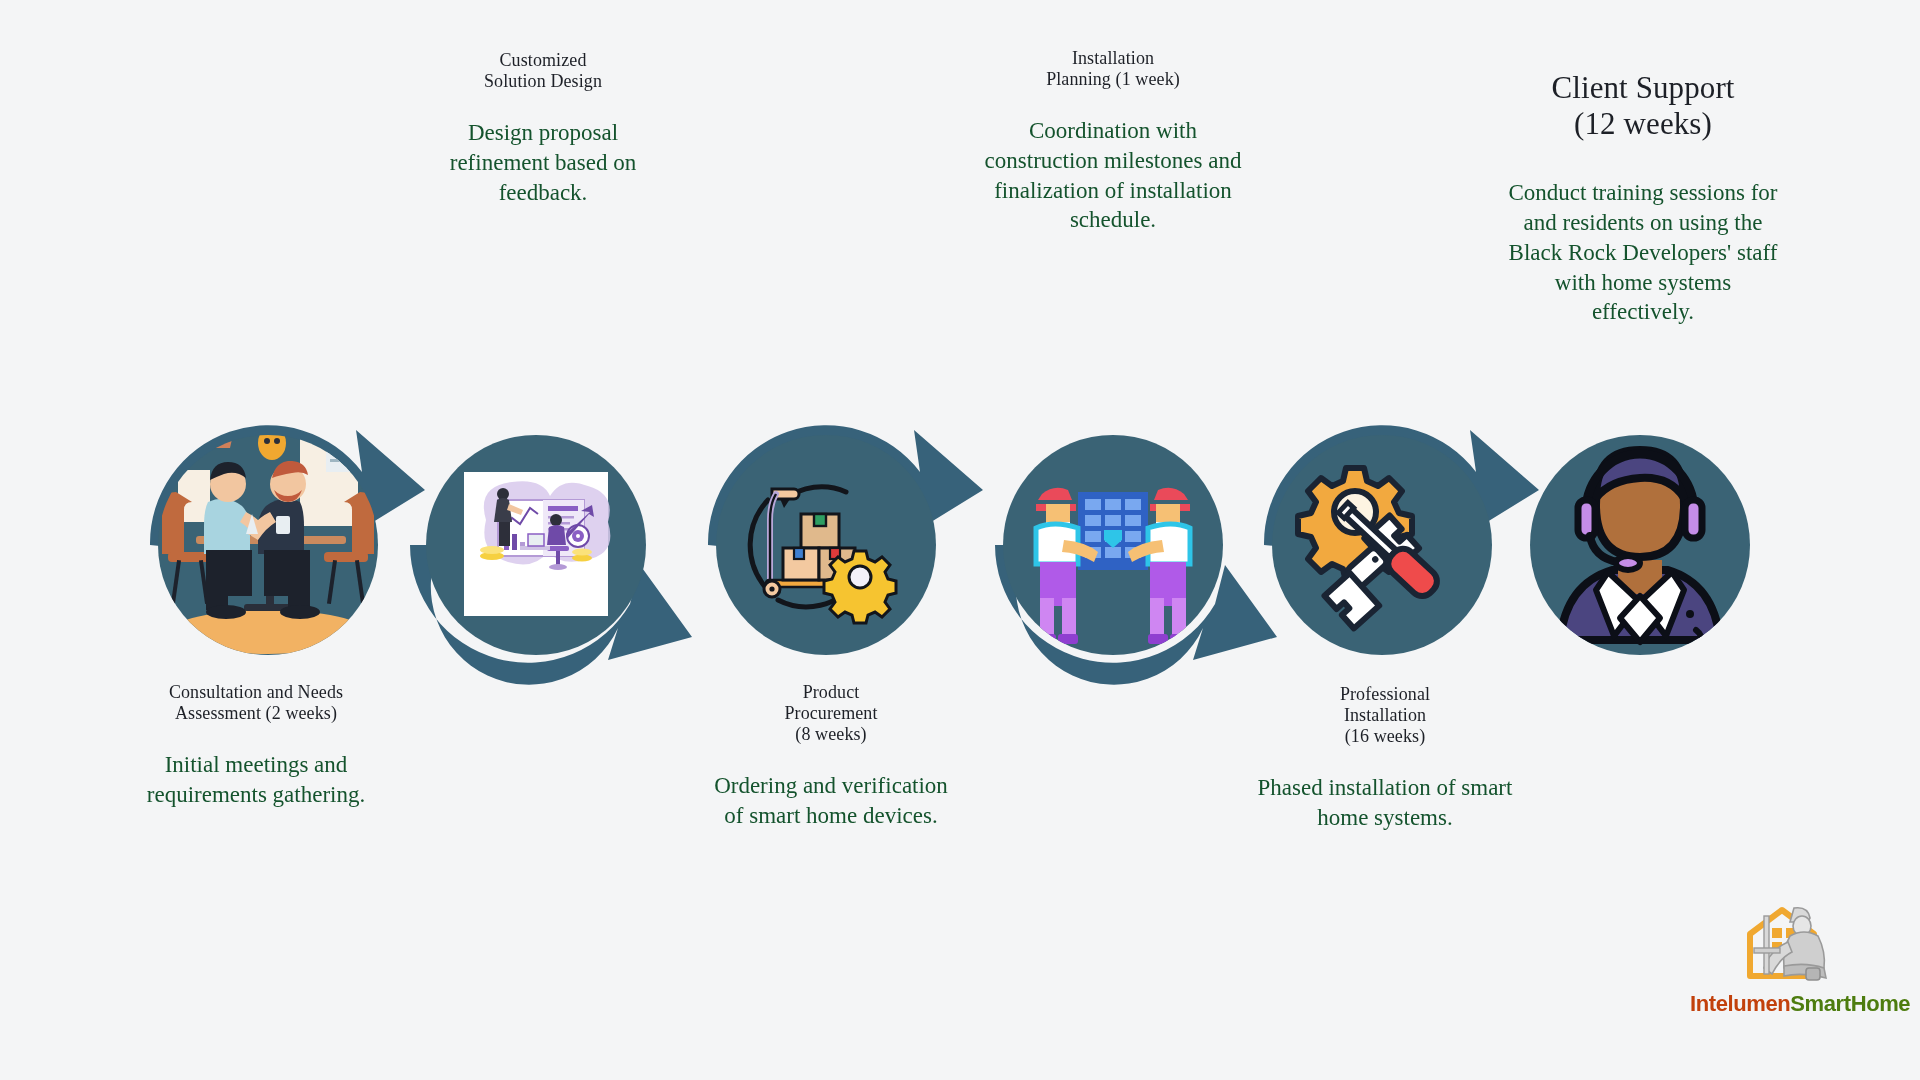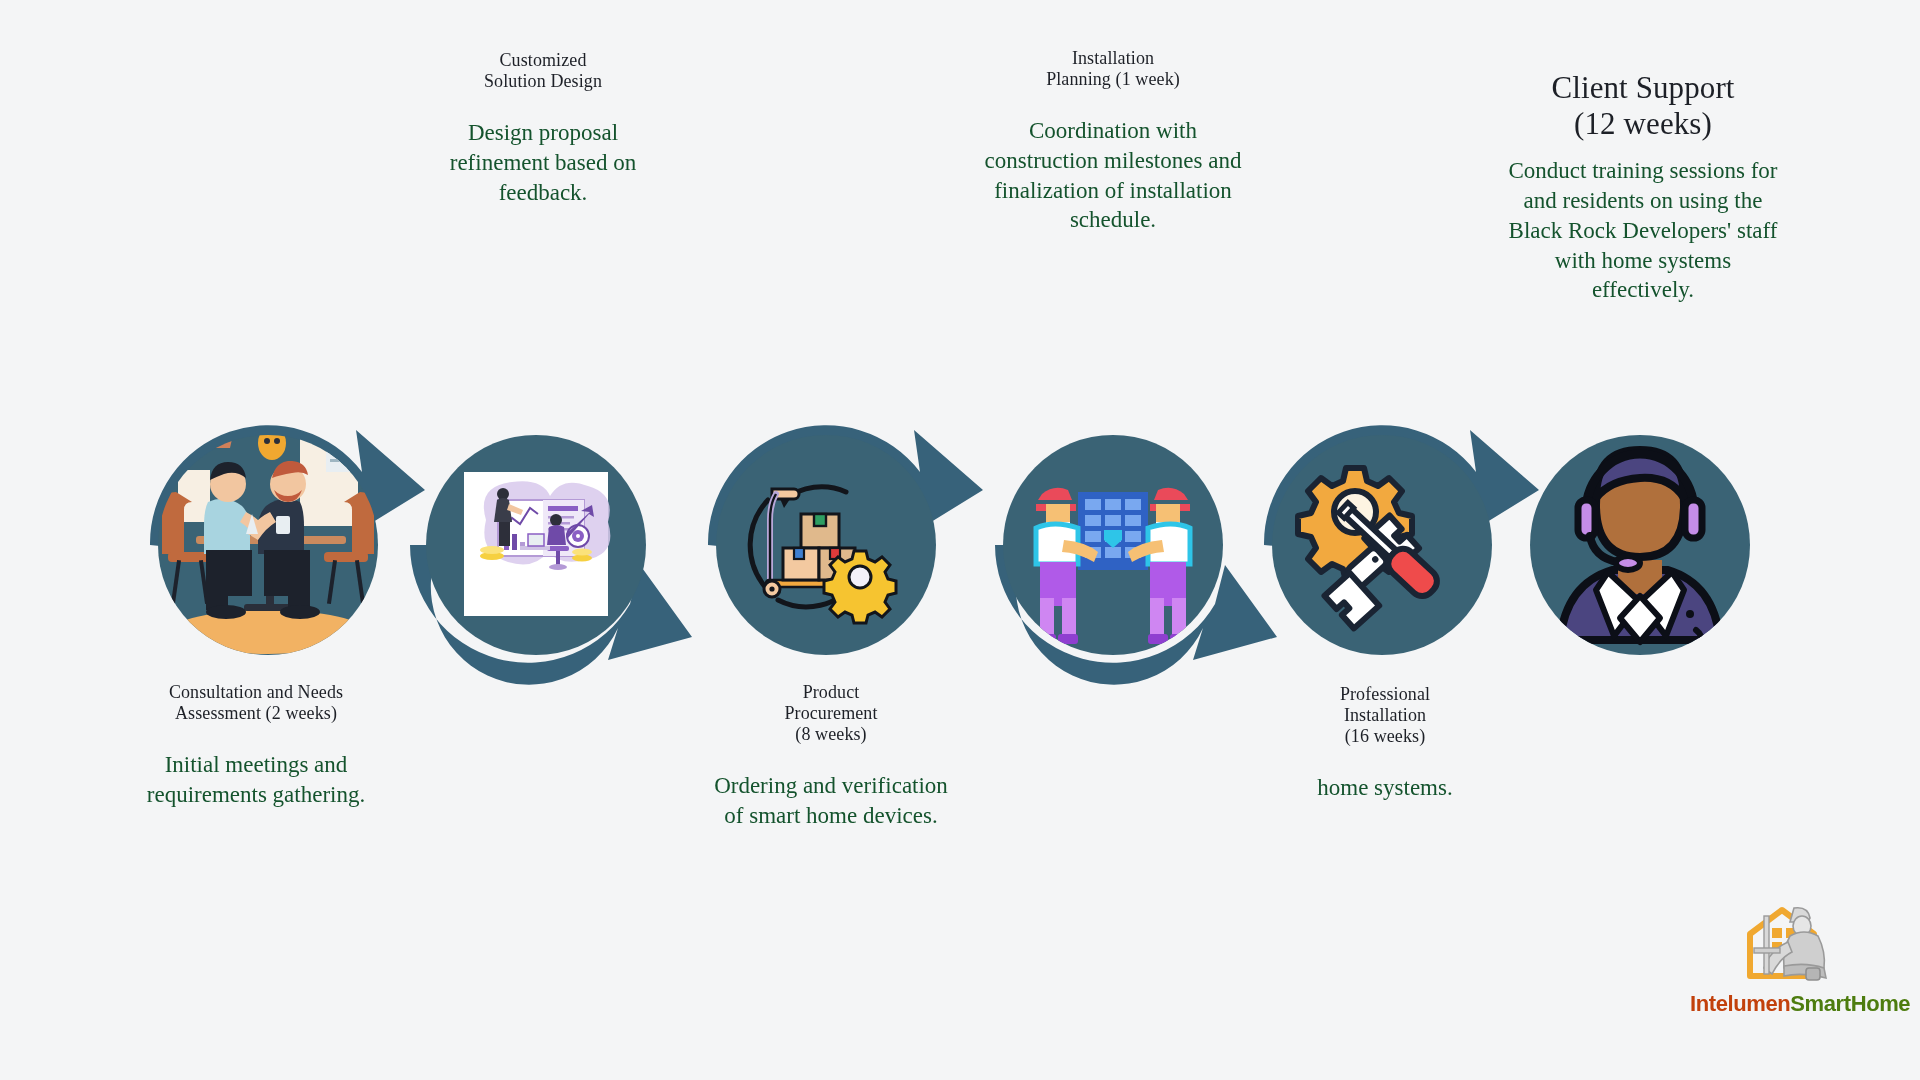--- a/index.html
+++ b/index.html
@@ -21,21 +21,21 @@
     color:#1d2027;
     letter-spacing:.1px;
   }
   .t-title.big { font-size:31px; }
   .t-desc {
     font-size:23px;
     line-height:1.3;
     color:#14532d;
     margin-top:26px;
   }
-  .t-desc.tight { margin-top:14px; }
+  .t-desc.tight { margin-top:36px; }
 
   
   #flow { position:absolute; left:0; top:0; width:1920px; height:1080px; }
 
   
   #logo { position:absolute; left:1690px; top:892px; width:200px; height:125px; }
   #logo .wordmark {
     position:absolute; left:0; bottom:0; width:200px;
     text-align:center;
     font-family:"Liberation Sans","DejaVu Sans",sans-serif;
@@ -407,20 +407,21 @@
     </div>
   </div>
 
   <div class="txt" style="left:1190px; top:684px; width:390px;">
     <div class="t-title">
       <div>Professional</div>
       <div>Installation</div>
       <div>(16 weeks)</div>
     </div>
     <div class="t-desc">
+      <div>Phased installation of smart</div>
       <div>home systems.</div>
     </div>
   </div>
 
   <div class="txt" style="left:1448px; top:70px; width:390px;">
     <div class="t-title big">
       <div>Client Support</div>
       <div>(12 weeks)</div>
     </div>
     <div class="t-desc tight">

